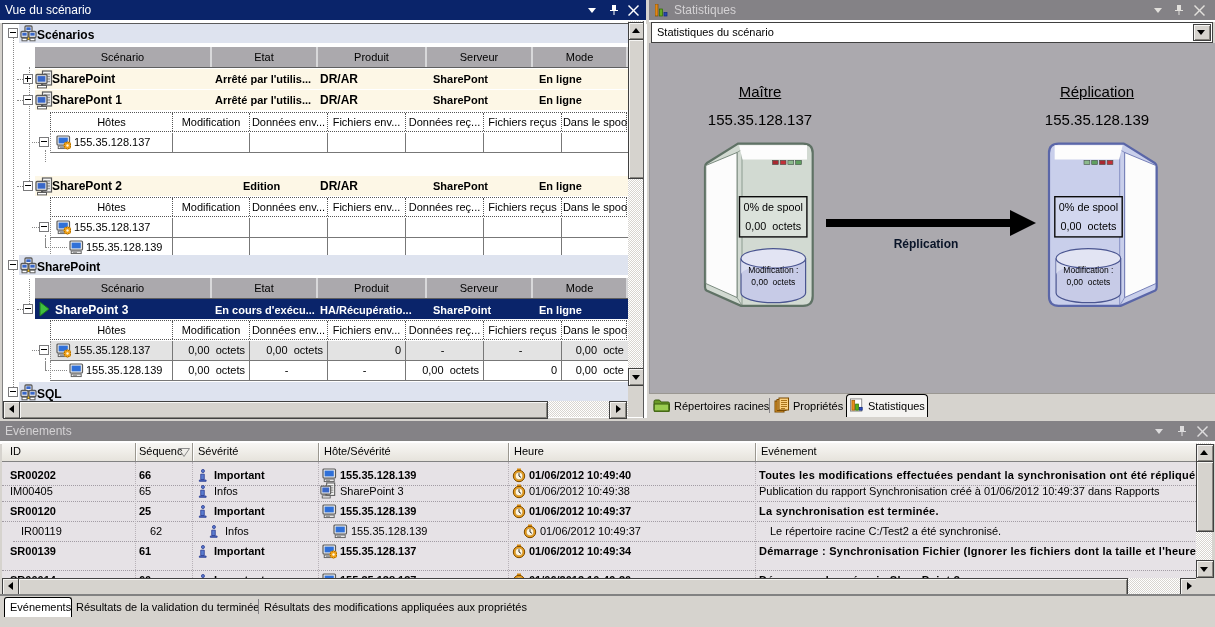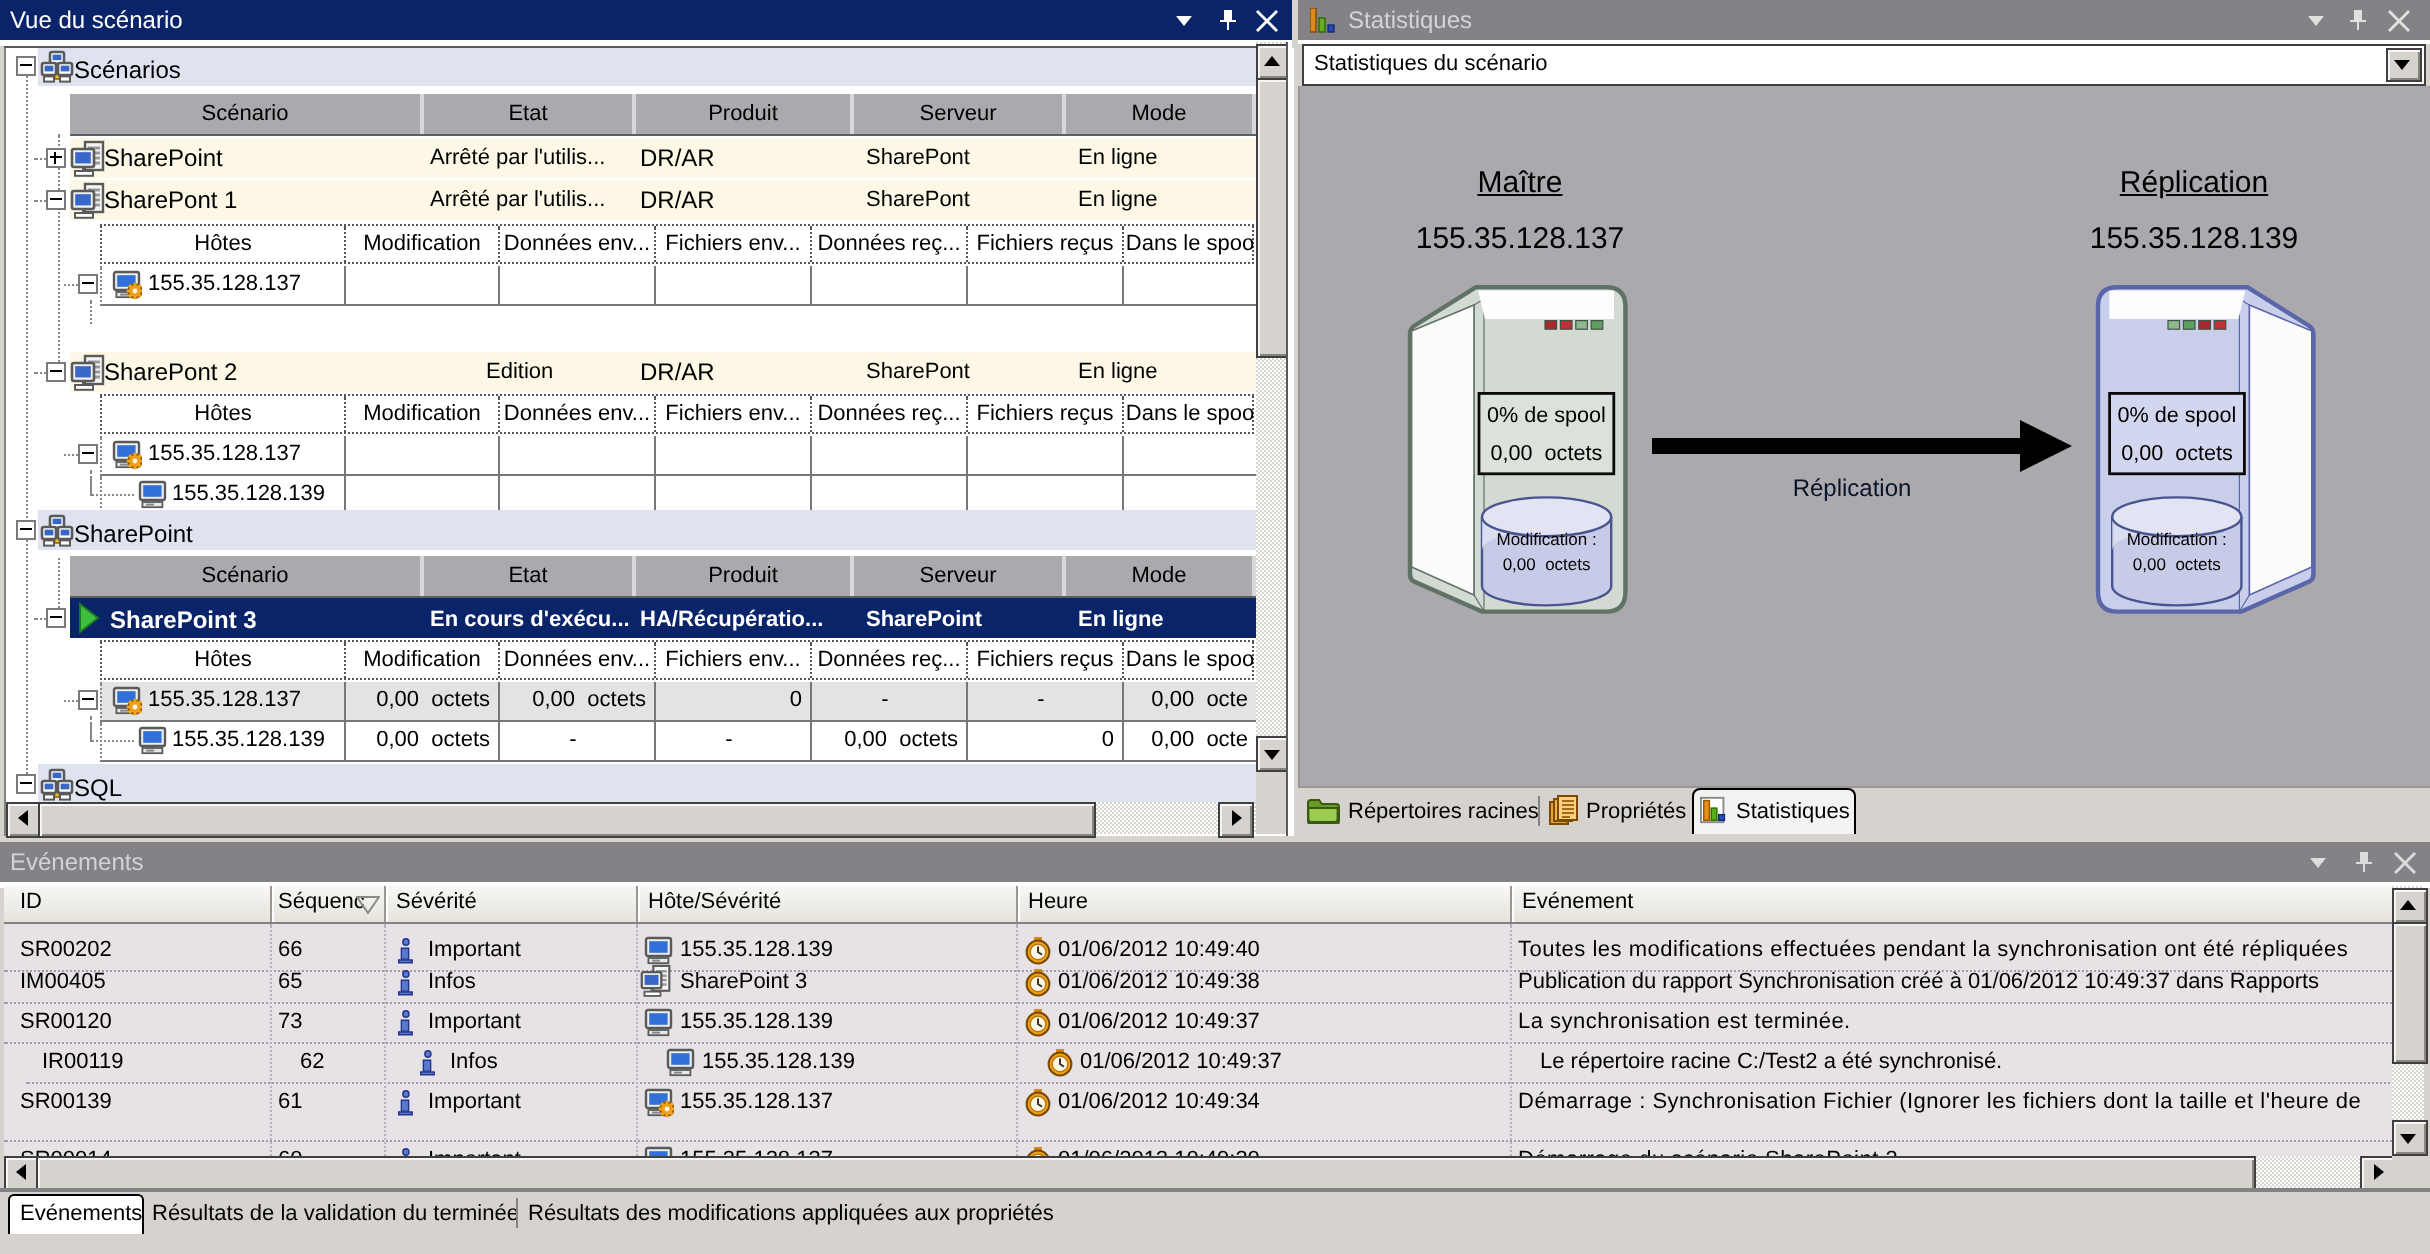--- a/index.html
+++ b/index.html
@@ -1,16 +1,16 @@
 <!DOCTYPE html>
 <html><head><meta charset="utf-8"><style>
 html,body{margin:0;padding:0}
 body{width:1215px;height:627px;background:#d6d3ce;font-family:"Liberation Sans",sans-serif;font-size:11px;color:#000;overflow:hidden;position:relative}
 .a{position:absolute}
-.b{font-weight:normal}
+.b{font-weight:bold}
 .chk{background-image:conic-gradient(#fff 90deg,#d8d5d0 90deg 180deg,#fff 180deg 270deg,#d8d5d0 270deg);background-size:2px 2px}
 .sbtn{background:#d6d3ce;border:1px solid #404040;box-shadow:inset 1px 1px 0 #f6f5f3,inset -1px -1px 0 #87857f}
 .thumb{background:#d6d3ce;border:1px solid #404040;box-shadow:inset 1px 1px 0 #f6f5f3,inset -1px -1px 0 #87857f}
 .exp{width:8px;height:8px;background:#fff;border:1px solid #7a7a7c}
 .exp i{position:absolute;left:1px;top:3px;width:6px;height:1px;background:#000}
 .exp u{position:absolute;left:3px;top:1px;width:1px;height:6px;background:#000}
 .cream{background:#fdf7e6}
 .rootrow{background:#dee3ef}
 .esep{border-left:1px solid #9a978f;box-shadow:1px 0 0 #fff}
 svg{display:block}
@@ -503,21 +503,21 @@
         <rect x="5" y="0.5" width="4" height="2" fill="#d88a10"></rect>
         <circle cx="7" cy="8" r="5.7" fill="#f0a018" stroke="#7a4a00" stroke-width="1"></circle>
         <circle cx="7" cy="8" r="3.9" fill="#fdf6e2" stroke="#b87a10" stroke-width="0.7"></circle>
         <path d="M7 5.2v2.8l2 1.4" stroke="#333" stroke-width="1" fill="none"></path>
       </svg>
 <span class="a" style="left:527px;top:3px">01/06/2012 10:49:38</span>
 <span class="a" style="left:757px;top:3px;width:438px;height:16px;overflow:hidden;white-space:nowrap;">Publication du rapport Synchronisation créé à 01/06/2012 10:49:37 dans Rapports</span>
 </div>
 <div class="a" style="left:0;top:40px;width:1194px;height:19px;border-bottom:1px dotted #a29ca4">
 <span class="a b" style="left:8px;top:3px">SR00120</span>
-<span class="a b" style="left:137px;top:3px">73</span>
+<span class="a b" style="left:137px;top:3px">25</span>
 <svg class="a" style="left:196px;top:3px" width="9" height="13" viewBox="0 0 10 14">
         <ellipse cx="5.5" cy="2" rx="1.7" ry="1.8" fill="#5a7ace" stroke="#23348c" stroke-width="0.8"></ellipse>
         <path d="M3 5.5h4v6h-4z" fill="#5a7ace" stroke="#23348c" stroke-width="0.8"></path>
         <path d="M1.5 12h7.5v1.5h-7.5z" fill="#5a7ace" stroke="#23348c" stroke-width="0.8"></path>
       </svg>
 <span class="a b" style="left:212px;top:3px">Important</span>
 <svg class="a" style="left:320px;top:2px" width="15" height="15" viewBox="0 0 15 15">
         <rect x="1" y="1" width="12.5" height="9" rx="1" fill="#efefef" stroke="#5a5a5a" stroke-width="1.2"></rect>
         <rect x="2.6" y="2.6" width="9.2" height="5.8" fill="#3070d8"></rect>
         <rect x="2.2" y="11" width="10" height="2.6" fill="#e8e8e8" stroke="#5a5a5a" stroke-width="0.9"></rect>

